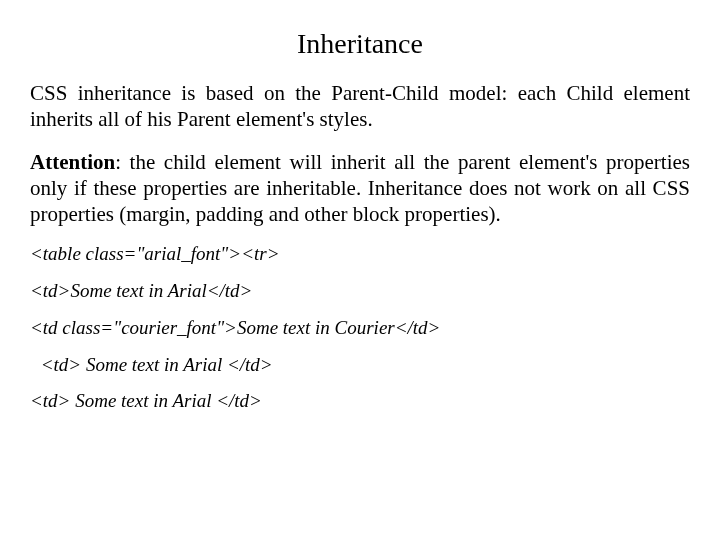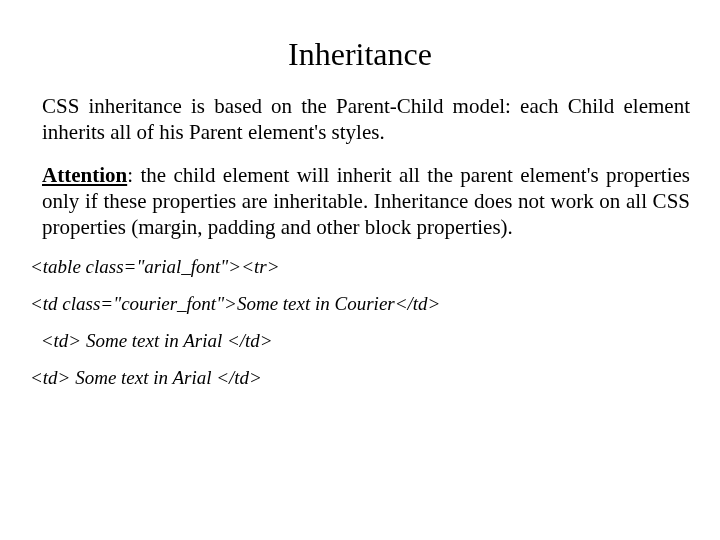--- a/index.html
+++ b/index.html
@@ -12,33 +12,32 @@
     color: #000000;
   }
   .page {
     box-sizing: border-box;
     width: 720px;
     height: 540px;
     padding: 28px 30px 20px 30px;
   }
   .title {
     text-align: center;
-    font-size: 32px;
+    font-size: 28px;
     font-weight: normal;
-    margin: 8px 0 20px 0;
+    margin: 0 0 20px 0;
   }
   .para {
     font-size: 21px;
     line-height: 1.25;
-    margin: 0 0 16px 12px;
+    margin: 0 0 16px 0;
     text-align: justify;
   }
   .attention-label {
     font-weight: bold;
-    text-decoration: underline;
   }
   .code-line {
     font-size: 19px;
     font-style: italic;
     line-height: 1.2;
     margin: 0 0 14px 0;
     text-align: left;
     white-space: pre;
   }
   .code-line.shifted {
@@ -53,20 +52,21 @@
   <h1 class="title">Inheritance</h1>
 
   <p class="para">CSS inheritance is based on the Parent-Child model: each Child element inherits all of his Parent element's styles.</p>
 
   <p class="para">
     <span class="attention-label">Attention</span><span>: the child element will inherit all the parent element's properties only if these properties are inheritable. Inheritance does not work on all CSS properties (margin, padding and other block properties).</span>
   </p>
 
   <div class="code-line">&lt;table class="arial_font"&gt;&lt;tr&gt;</div>
 
+  <div class="code-line">&lt;td&gt;Some text in Arial&lt;/td&gt;</div>
 
   <div class="code-line">&lt;td class="courier_font"&gt;Some text in Courier&lt;/td&gt;</div>
 
 
   <div class="code-line shifted"> &lt;td&gt; Some text in Arial &lt;/td&gt;</div>
 
   <div class="code-line">&lt;td&gt; Some text in Arial &lt;/td&gt;</div>
 
 
 </div>

